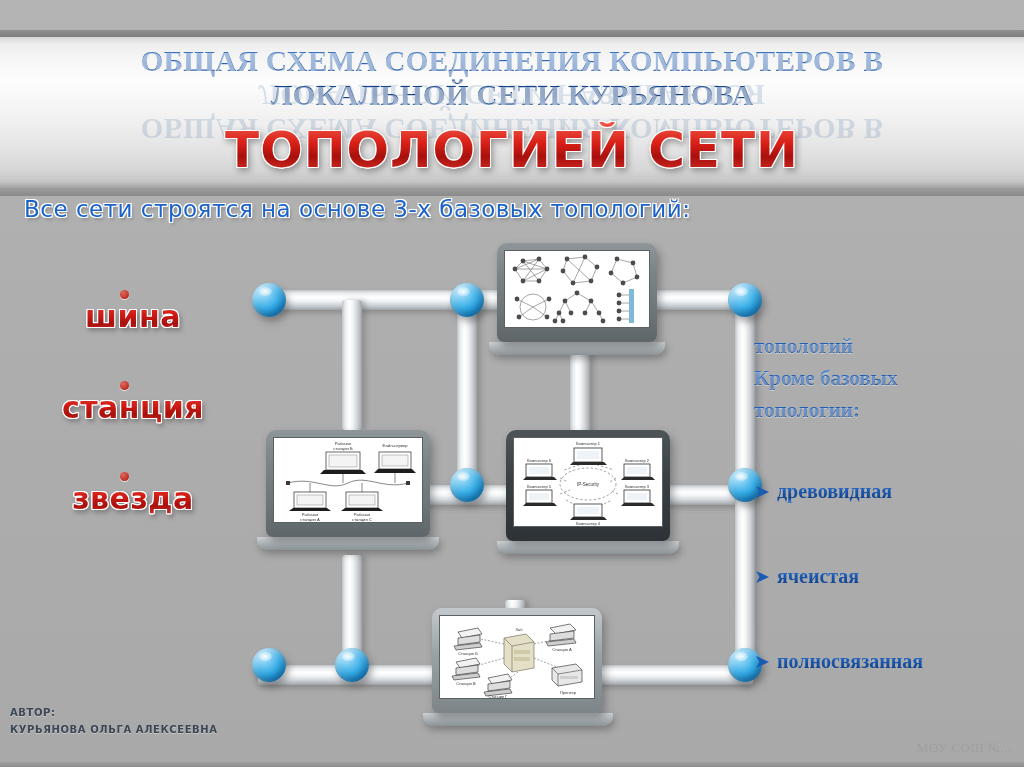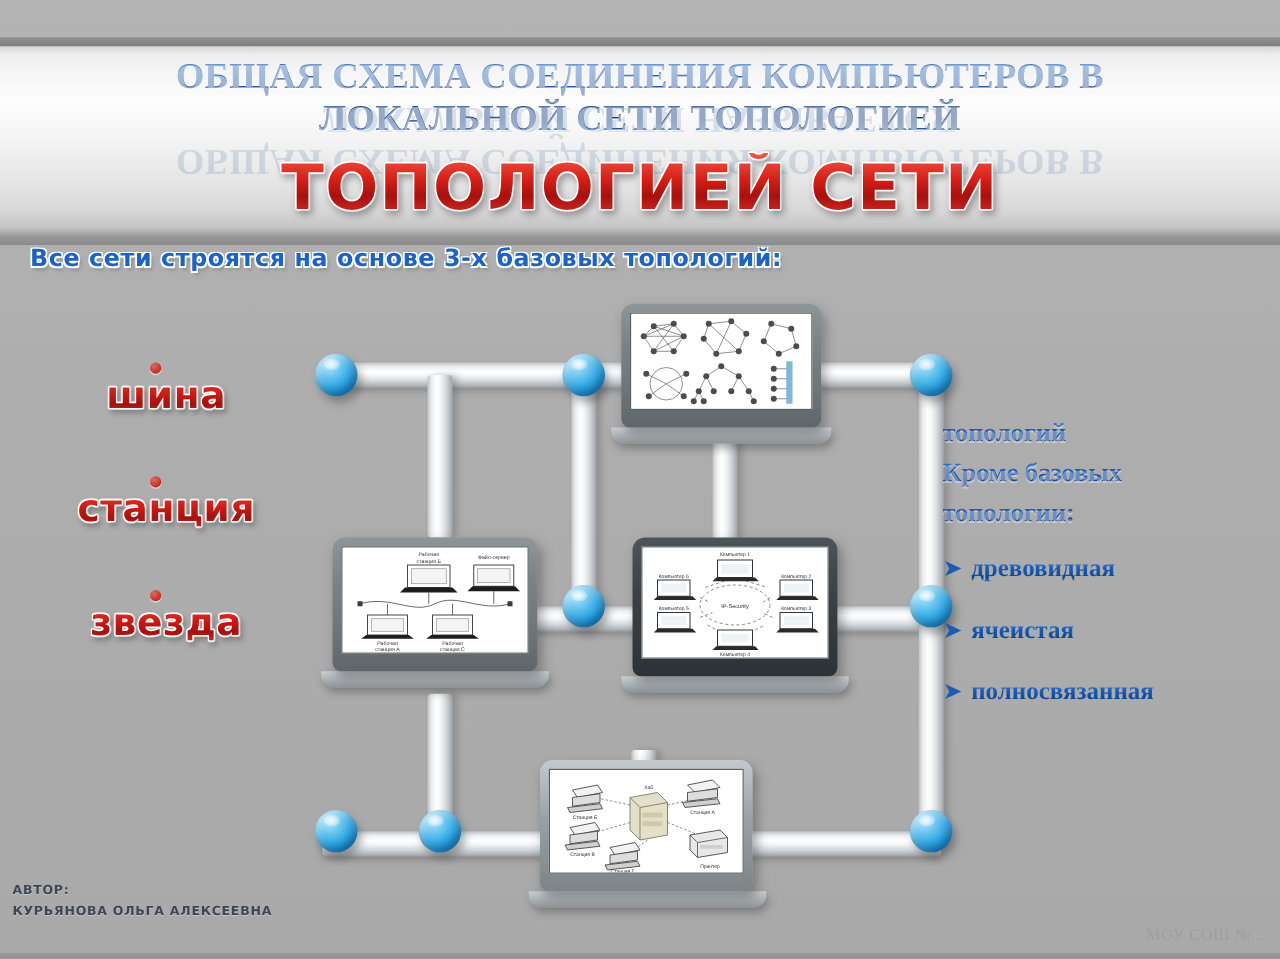--- a/index.html
+++ b/index.html
@@ -68,21 +68,21 @@
     background:linear-gradient(180deg,#f05a4a 0%,#d81f17 38%,#a8100d 62%,#e0362b 100%);
     -webkit-background-clip:text;background-clip:text;
     -webkit-text-fill-color:transparent;
     filter:drop-shadow(0 1px 0 #ffffff) drop-shadow(0 -1px 0 #ffffff)
            drop-shadow(1px 0 0 #ffffff) drop-shadow(-1px 0 0 #ffffff)
            drop-shadow(2px 3px 3px rgba(60,60,60,.45));
   }
   .subtitle{
     position:absolute;left:24px;top:196px;width:976px;
     font-family:"DejaVu Sans", sans-serif;
-    font-weight:bold;font-size:19px;letter-spacing:.5px;
+    font-weight:normal;font-size:23px;letter-spacing:.5px;
     color:#1b63c8;
     text-shadow:
       -1.2px -1.2px 0 #ffffff, 1.2px -1.2px 0 #ffffff,
       -1.2px  1.2px 0 #ffffff, 1.2px  1.2px 0 #ffffff,
        2px 3px 3px rgba(70,70,70,.35);
   }
 
   
   .bullets{position:absolute;left:18px;top:290px;width:230px;}
   .bullet{display:flex;align-items:center;margin-bottom:47px;flex-direction:column;}
@@ -120,21 +120,21 @@
   .rp-item .arrow{
     font-family:"DejaVu Sans", sans-serif;
     font-size:19px;color:#1a5cb4;margin-right:7px;flex:0 0 auto;
     font-weight:bold;
   }
   .rp-item .lab{
     font-family:"Liberation Serif", serif;
     font-weight:bold;font-size:20px;
     color:#1d5fb8;
     background:linear-gradient(180deg,#5a9ae0 0%,#1b5bb5 45%,#12458f 78%,#4a87d2 100%);
-    -webkit-background-clip:text;background-clip:text;
+    -webkit-background-clip:text;background-clip:text;margin-top:36px;
     -webkit-text-fill-color:transparent;
   }
 
   
   .pipe-h{
     position:absolute;height:20px;border-radius:3px;
     background:linear-gradient(180deg,
       #bfc3c6 0%,#e9ecee 16%,#ffffff 36%,#f4f6f7 52%,
       #d7dbde 72%,#b4b9bd 90%,#9aa0a4 100%);
     box-shadow:0 3px 5px rgba(80,80,80,.35);
@@ -207,21 +207,21 @@
 
 <div id="slide">
 
   <div class="band"></div>
   <div class="band-top-dark"></div>
   <div class="band-bot-dark"></div>
 
   <div class="title-reflect">ОБЩАЯ СХЕМА СОЕДИНЕНИЯ КОМПЬЮТЕРОВ В
 ЛОКАЛЬНОЙ СЕТИ НАЗЫВАЕТСЯ</div>
   <div class="title">ОБЩАЯ СХЕМА СОЕДИНЕНИЯ КОМПЬЮТЕРОВ В
-ЛОКАЛЬНОЙ СЕТИ ТОПОЛОГИЕЙ</div>
+ЛОКАЛЬНОЙ СЕТИ КУРЬЯНОВА</div>
   <div class="bigred">ТОПОЛОГИЕЙ СЕТИ</div>
 
   <div class="subtitle">Все сети строятся на основе 3-х базовых топологий:</div>
 
   <div class="bullets">
     <div class="bullet">
       <span class="dot"></span>
       <span class="txt">шина</span>
     </div>
     <div class="bullet">

